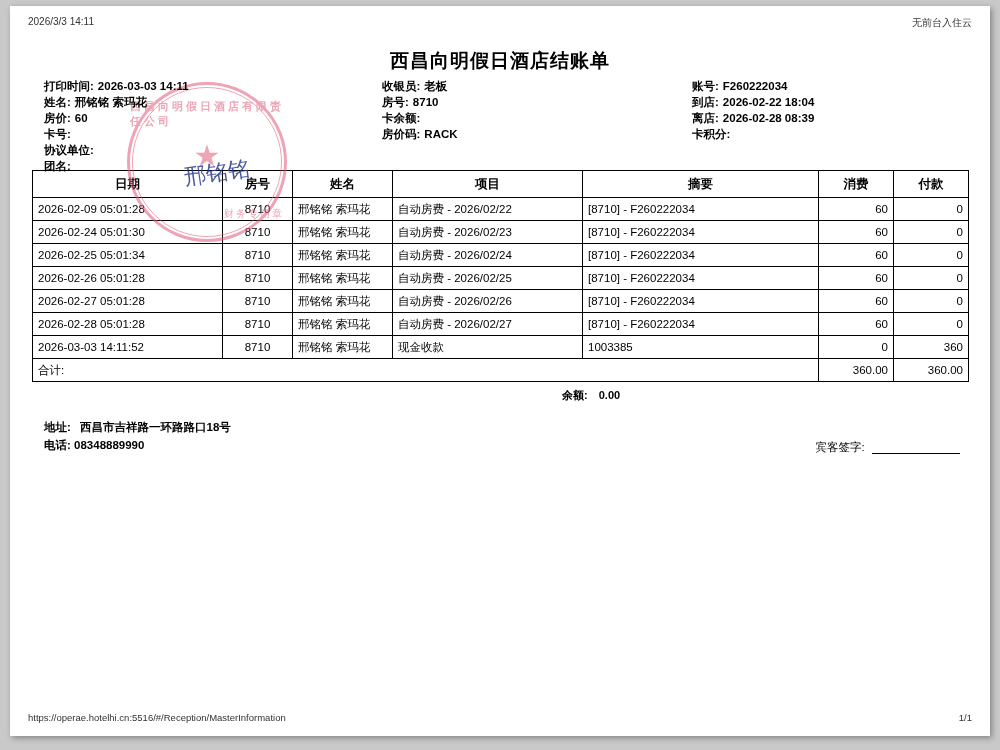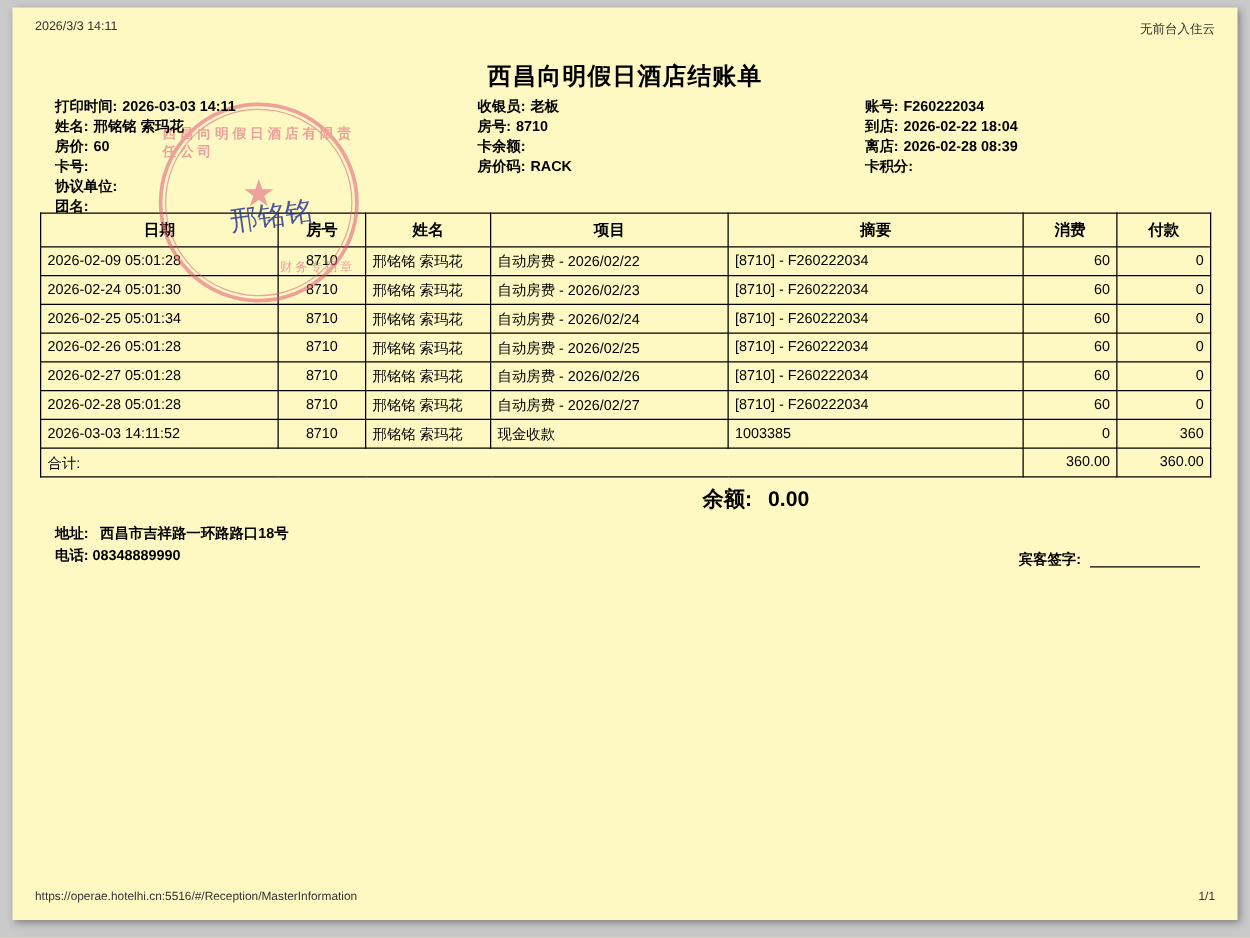--- a/index.html
+++ b/index.html
@@ -12,21 +12,21 @@
     height: 750px;
     font-family: "Liberation Sans", sans-serif;
     overflow: hidden;
   }
   .page {
     position: absolute;
     left: 10px;
     top: 6px;
     width: 980px;
     height: 730px;
-    background: #fef9c3;
+    background: #ffffff;
     box-shadow: 2px 2px 6px rgba(0,0,0,0.35);
     overflow: hidden;
   }
   
   .print-header {
     position: absolute;
     top: 10px;
     left: 18px;
     right: 18px;
     height: 14px;
@@ -174,42 +174,42 @@
   .col-memo   { width: 236px; }
   .col-charge { width: 75px; }
   .col-pay    { width: 75px; }
 
   .total-row td { font-weight: normal; }
 
   .balance {
     position: relative;
     height: 26px;
     margin-top: 4px;
-    font-size: 17px;
+    font-size: 11px;
     font-weight: bold;
   }
   .balance .bal-wrap {
     position: absolute;
     left: 530px;
     top: 2px;
   }
 
   .foot-info {
     position: relative;
     margin-top: 6px;
     font-size: 11.5px;
     font-weight: bold;
     height: 44px;
   }
   .foot-info .fi-row { height: 18px; line-height: 18px; margin-left: 12px; }
   .foot-info .sign {
     position: absolute;
     right: 8px;
     top: 22px;
-    font-weight: bold;
+    font-weight: normal;
     white-space: nowrap;
   }
   .sign-line {
     display: inline-block;
     width: 88px;
     border-bottom: 1px solid #000;
     margin-left: 4px;
     vertical-align: middle;
     height: 12px;
   }

